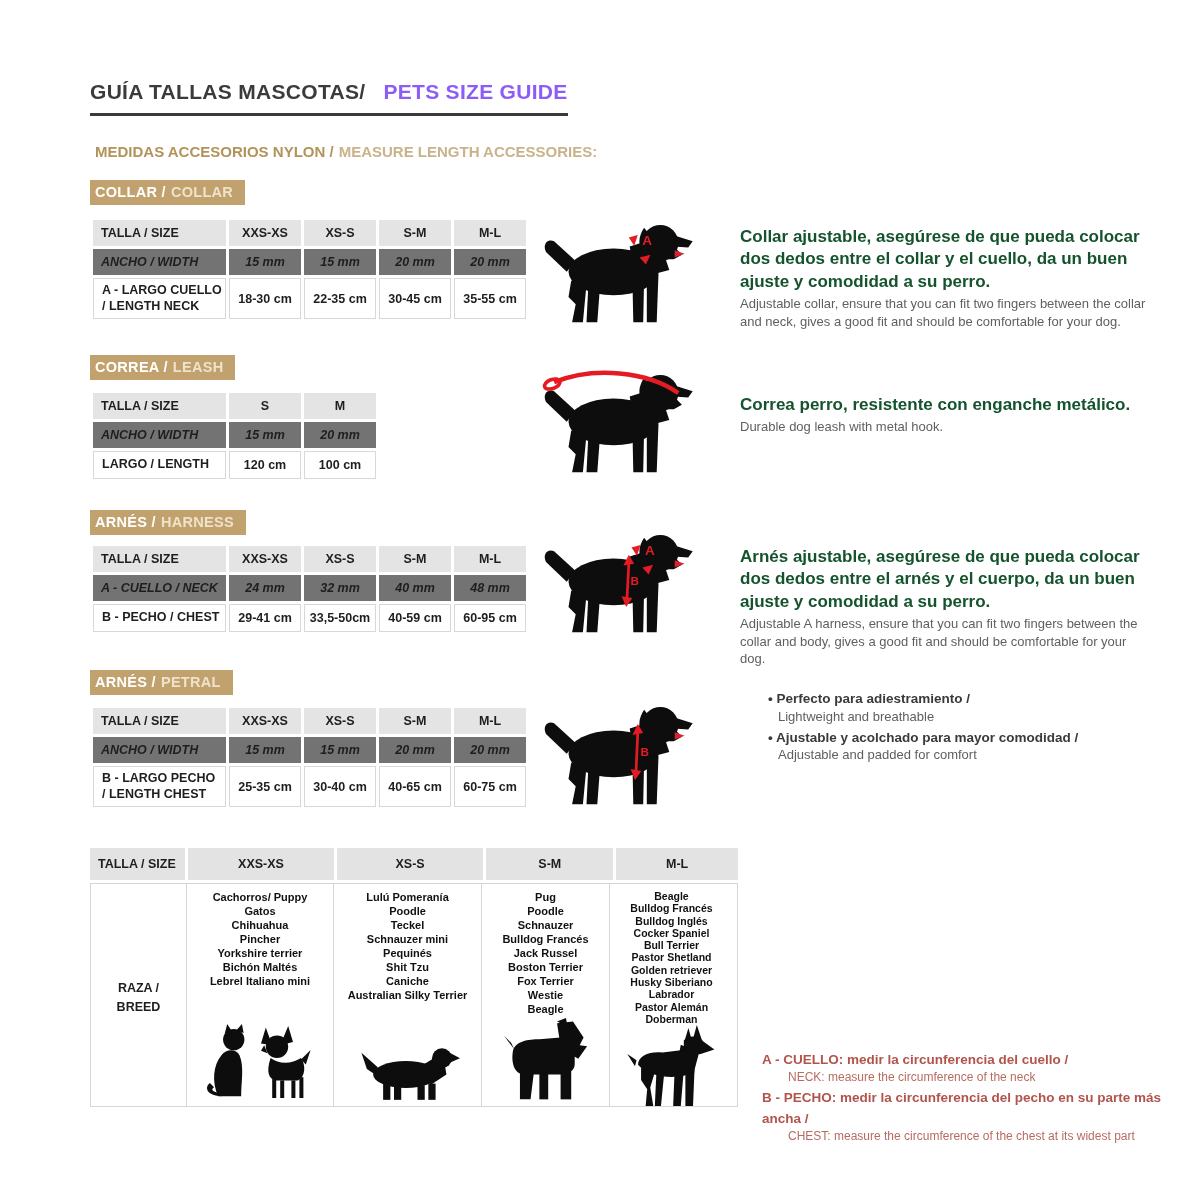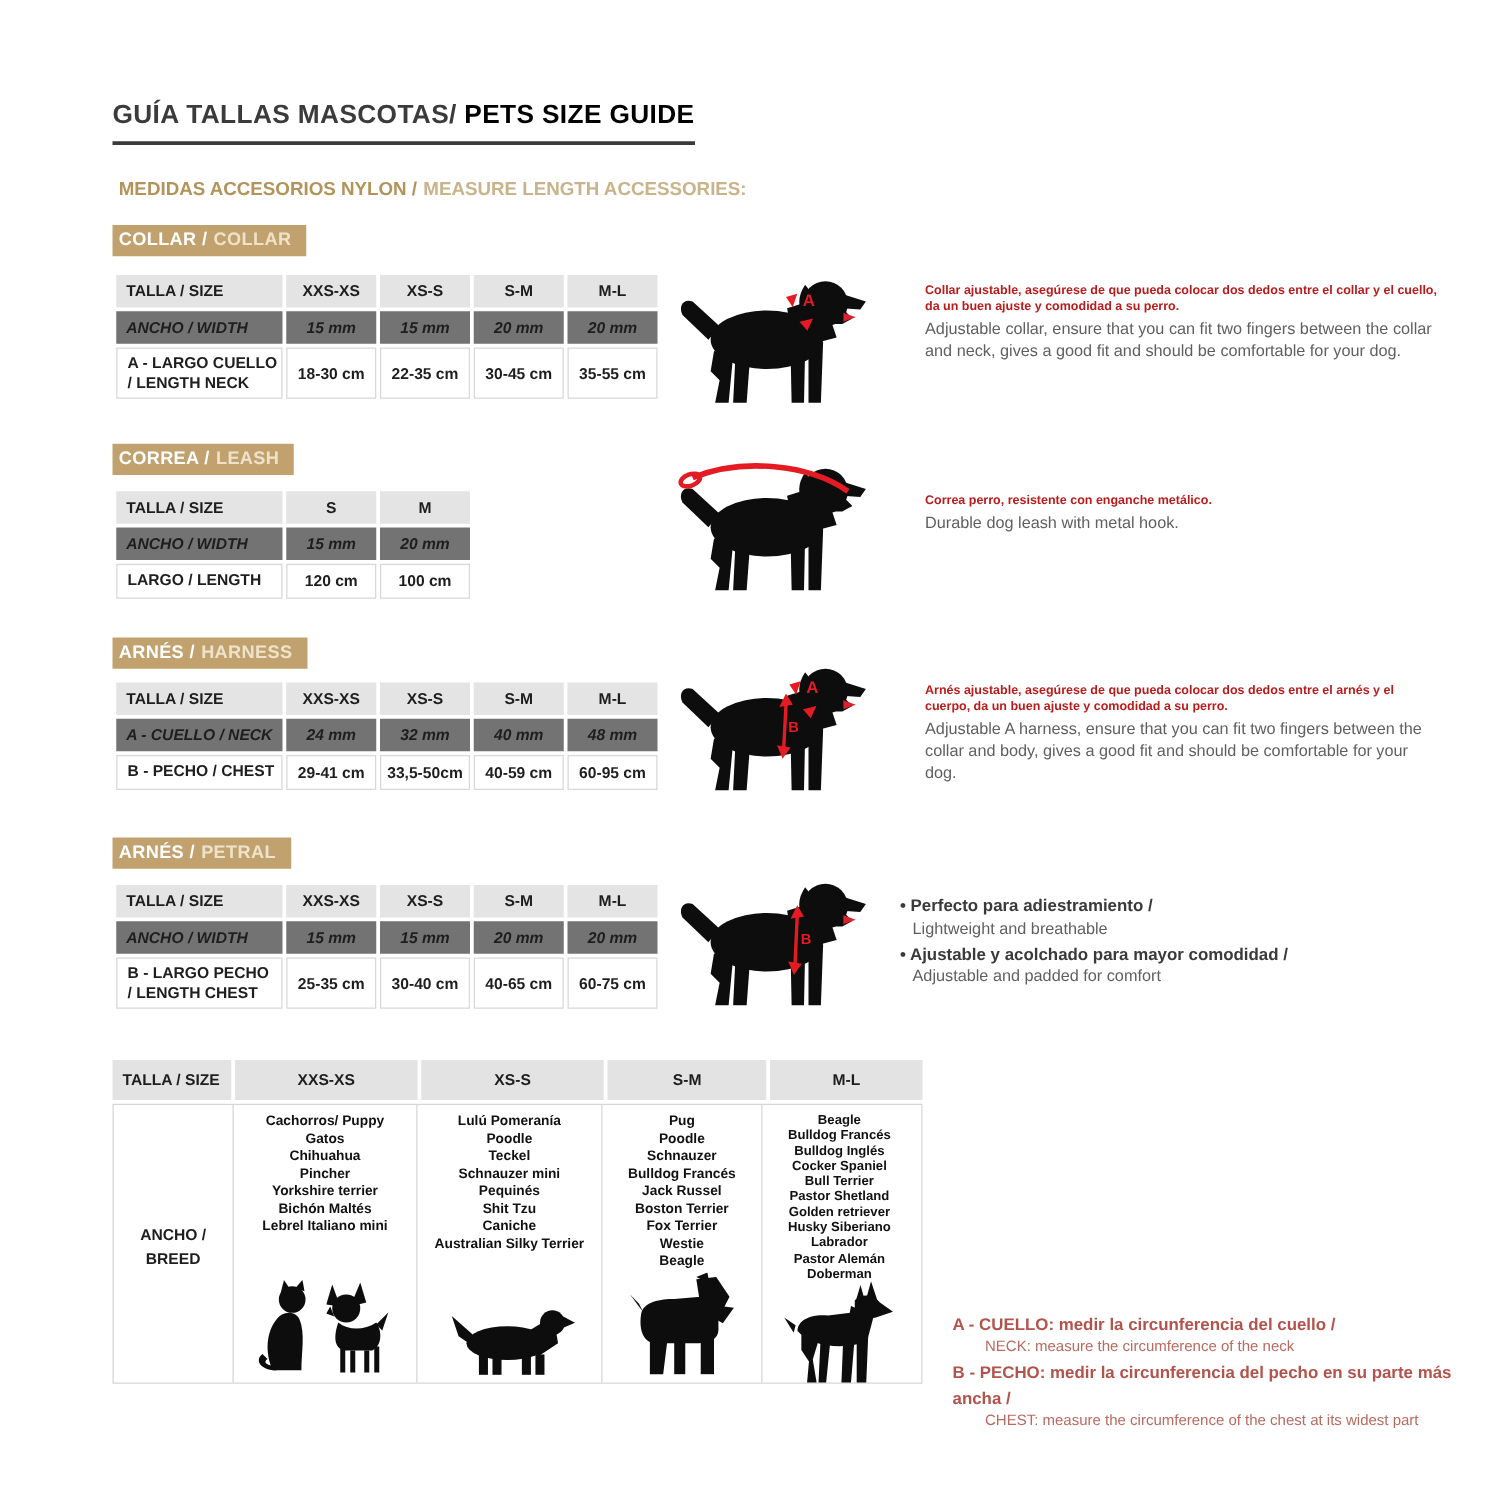--- a/index.html
+++ b/index.html
@@ -2,21 +2,21 @@
 <html><head>
 <meta charset="utf-8">
 <style>
   html,body{margin:0;padding:0;background:#fff;}
   .canvas{position:relative;width:1200px;height:1200px;background:#ffffff;overflow:hidden;
           font-family:"Liberation Sans",sans-serif;color:#222;}
 
   
   .title{position:absolute;left:90px;top:80px;font-size:21px;font-weight:bold;
          letter-spacing:.3px;color:#3b3b3b;border-bottom:3px solid #3a3a3a;padding-bottom:9px;}
-  .title .en{color:#000000;margin-left:6px;}
+  .title .en{color:#8b5cf6;margin-left:18px;}
   .subtitle{position:absolute;left:95px;top:143px;font-size:15px;font-weight:bold;color:#b2935a;}
   .subtitle .en{color:#c8b38a;margin-left:5px;}
 
   
   .badge{position:absolute;left:90px;background:#c1a26e;color:#ffffff;font-weight:bold;
          font-size:14.5px;padding:4px 12px 5px 5px;letter-spacing:.3px;}
   .badge .en{color:#eee3ca;margin-left:5px;}
 
   
   .size-table{position:absolute;left:90px;border-collapse:separate;border-spacing:3px;}
@@ -27,23 +27,23 @@
   .r-head td{background:#e4e4e4;}
   .r-mid td{background:#737373;font-style:italic;}
   .r-low td{background:#ffffff;border:1px solid #d8d8d8;}
   .r-low .lab{line-height:1.25;}
 
   
   .fig{position:absolute;}
 
   
   .desc{position:absolute;left:740px;width:410px;}
-  .desc .es{font-weight:bold;font-size:10px;color:#b91c1c;line-height:1.32;}
+  .desc .es{font-weight:bold;font-size:17px;color:#14532d;line-height:1.32;}
   .desc .en{font-size:13px;color:#5f5f5f;line-height:1.33;margin-top:2px;}
-  .bullets{position:absolute;left:720px;width:412px;margin-top:26px;}
+  .bullets{position:absolute;left:768px;width:412px;}
   .bullet-es{font-weight:bold;font-size:13.5px;color:#3a3a3a;line-height:1.3;}
   .bullet-es::before{content:"• ";}
   .bullet-en{font-size:13px;color:#5f5f5f;margin:1px 0 5px 10px;}
 
   
   .breed-table{position:absolute;left:90px;top:848px;width:648px;}
   .breed-head{display:flex;gap:3px;}
   .breed-head .hc{background:#e3e3e3;height:32px;display:flex;align-items:center;
                   justify-content:center;font-weight:bold;font-size:12.5px;color:#1e1e1e;
                   box-sizing:border-box;}
@@ -267,21 +267,21 @@
   <div class="breed-table">
     <div class="breed-head">
       <div class="hc w0">TALLA /  SIZE</div>
       <div class="hc w1">XXS-XS</div>
       <div class="hc w2">XS-S</div>
       <div class="hc w3">S-M</div>
       <div class="hc w4">M-L</div>
     </div>
     <div class="breed-body">
       <div class="bc w0 raza">
-        <div>ANCHO /</div>
+        <div>RAZA /</div>
         <div>BREED</div>
       </div>
       <div class="bc w1">
         <div class="breed-list">
             <div>Cachorros/ Puppy</div>
             <div>Gatos</div>
             <div>Chihuahua</div>
             <div>Pincher</div>
             <div>Yorkshire terrier</div>
             <div>Bichón Maltés</div>

